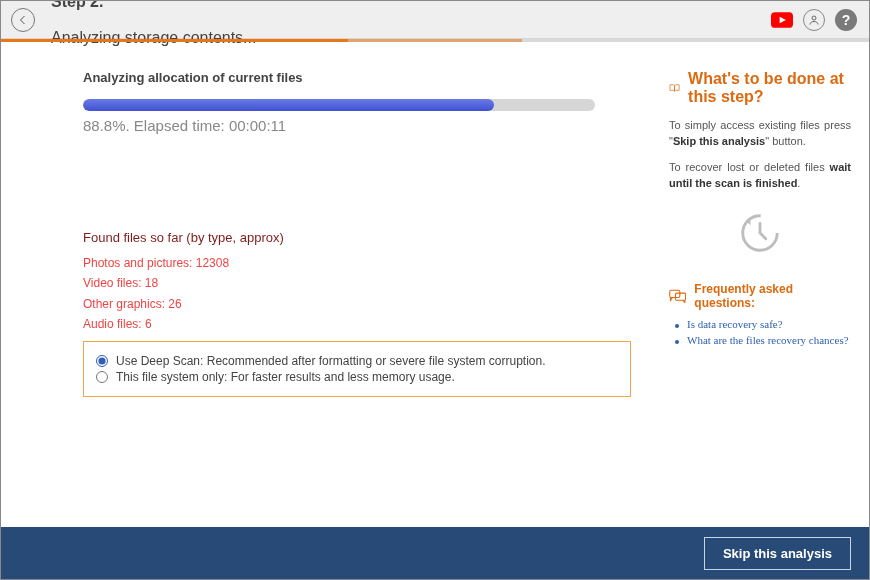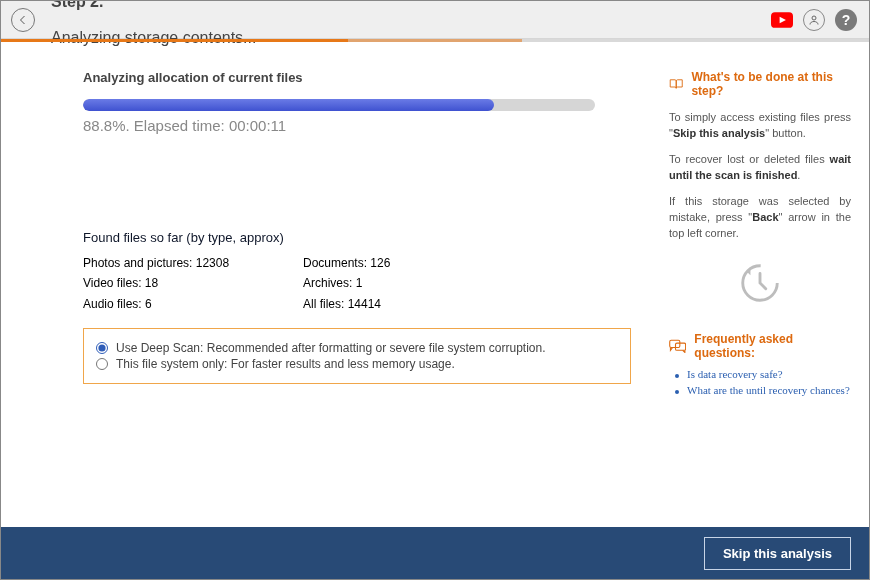--- a/index.html
+++ b/index.html
@@ -93,36 +93,36 @@
     border-radius: 6px;
     width: 80.3%;
   }
   .progress-caption {
     font-size: 15px;
     color: #888;
     margin-top: 6px;
   }
 
   .found-title {
-    color: #0f172a;
+    color: #7f1d1d;
     font-size: 13px;
     margin-top: 96px;
     margin-bottom: 8px;
   }
   .stats {
     display:flex;
     gap: 70px;
-    color:#000000;
+    color:#ef4444;
     font-size:12px;
     line-height: 1.7;
   }
   .stats .col { min-width:150px; }
 
   .scan-options {
-    margin-top: 14px;
+    margin-top: 6px;
     border: 1px solid #f0a64a;
     padding: 10px 12px;
     width: 548px;
   }
   .scan-options label {
     display:flex;
     align-items:center;
     gap: 8px;
     color:#444;
     font-size:12px;
@@ -132,21 +132,21 @@
   .scan-options input[type=radio]{
     accent-color:#2f5db8;
     width:12px; height:12px;
   }
 
   
   .side-head {
     display:flex; gap:8px; align-items:center;
     color:#dd6a10;
     font-weight:bold;
-    font-size:12px;
+    font-size:16px;
     margin-bottom:12px;
   }
   .side-head svg{width:16px;height:14px;}
   .sidebar p { margin-bottom:10px; line-height:1.45; text-align:justify; }
   .sidebar b { color:#333; }
   .spinner {
     display:block;
     margin: 18px auto 26px;
     width:46px; height:46px;
   }
@@ -229,26 +229,22 @@
     <div class="progress-track">
       <div class="progress-fill"></div>
     </div>
     <div class="progress-caption">88.8%. Elapsed time: 00:00:11</div>
 
     <div class="found-title">Found files so far (by type, approx)</div>
     <div class="stats">
       <div class="col">
         <div>Photos and pictures: 12308</div>
         <div>Video files: 18</div>
+        <div>Other graphics: 26</div>
         <div>Audio files: 6</div>
-      </div>
-      <div class="col">
-        <div>Documents: 126</div>
-        <div>Archives: 1</div>
-        <div>All files: 14414</div>
       </div>
     </div>
 
     <div class="scan-options">
       <label>
         <input type="radio" name="scan" checked="" style="">
         <span>Use Deep Scan: Recommended after formatting or severe file system corruption.</span>
       </label>
       <label>
         <input type="radio" name="scan" style="">
@@ -264,41 +260,38 @@
           <path d="M22 3h-8c-1 0-2 1-2 2v12c0-1 1-2 2-2h8V3z"></path>
       </svg>
       <span>What's to be done at this step?</span>
     </div>
     <p>
       <span>To simply access existing files press "</span><b>Skip this analysis</b><span>" button.</span>
     </p>
     <p>
       <span>To recover lost or deleted files </span><b>wait until the scan is finished</b><span>.</span>
     </p>
-    <p>
-      <span>If this storage was selected by mistake, press "</span><b>Back</b><span>" arrow in the top left corner.</span>
-    </p>
 
     <svg class="spinner" viewBox="0 0 48 48">
       <circle cx="24" cy="24" r="18" fill="none" stroke="#bdbdbd" stroke-width="3" stroke-dasharray="85 30"></circle>
       <path d="M24 14 L24 24 L30 30" fill="none" stroke="#bdbdbd" stroke-width="3" stroke-linecap="round"></path>
       <path d="M10 12 L14 8 L14 16 Z" fill="#bdbdbd"></path>
     </svg>
 
     <div class="faq-head">
       <svg viewBox="0 0 24 18" fill="none" stroke="#dd6a10" stroke-width="1.5">
         <rect x="1" y="1" width="14" height="10" rx="2"></rect>
           <path d="M5 11l-3 4v-4"></path>
         <rect x="9" y="5" width="14" height="10" rx="2"></rect>
           <path d="M19 15l3 3v-3"></path>
       </svg>
       <span>Frequently asked questions:</span>
     </div>
     <ul class="faq-list">
       <li><a href="#">Is data recovery safe?</a></li>
-      <li><a href="#">What are the until recovery chances?</a></li>
+      <li><a href="#">What are the files recovery chances?</a></li>
     </ul>
   </div>
 </div>
 
 <div class="footer">
   <button class="skip-btn">Skip this analysis</button>
 </div>
 
 </body></html>

